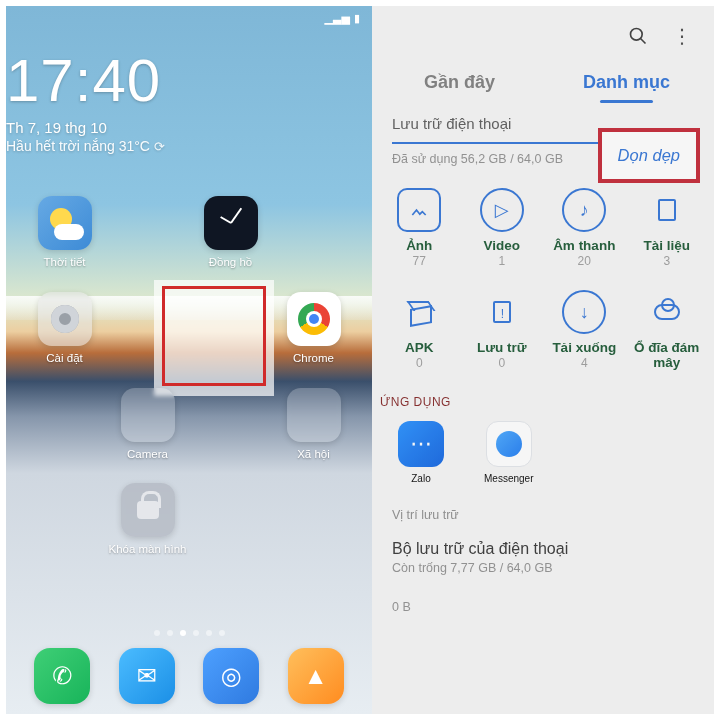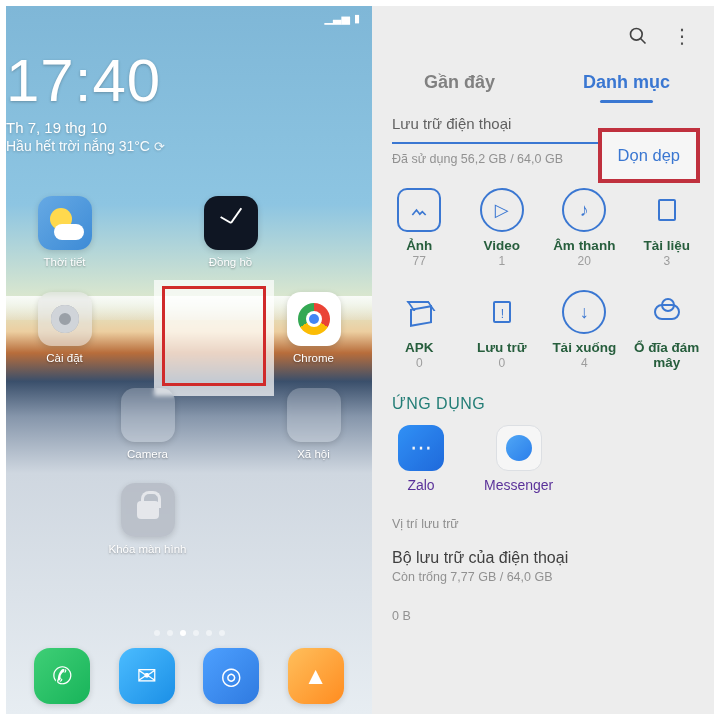--- a/index.html
+++ b/index.html
@@ -181,21 +181,21 @@
   }
   .storage-used{
     font-size:12.5px; color:#8d8d8d;
     padding: 8px 20px 16px;
   }
   .cleanup-box{
     position:absolute; top:122px; right:14px;
     padding: 14px 16px;
     background:#fff;
     border:4px solid #c21f2e;
-    color:#2a6fd6; font-size:16.5px; font-weight:500;
+    color:#2a6fd6; font-size:16.5px; font-weight:500;font-style:italic;
   }
   .cats{
     display:grid; grid-template-columns:repeat(4,1fr);
     padding: 6px 6px 18px;
     row-gap: 22px;
     text-align:center;
   }
   .cat .ic{
     width:44px;height:44px;border:2px solid #2a6fd6;border-radius:10px;
     margin:0 auto 6px;
@@ -205,27 +205,27 @@
   .cat .ic.round{ border-radius:50%; }
   .cat .lbl{ font-size:13.5px; color:#14532d; font-weight:600;}
   .cat .cnt{ font-size:12px; color:#9a9a9a; margin-top:1px;}
   .cloud-path{ width:26px;height:16px;border:2px solid #2a6fd6;border-radius:10px;position:relative;}
   .cloud-path::before{content:"";position:absolute;left:5px;top:-8px;width:10px;height:10px;border:2px solid #2a6fd6;border-radius:50%;}
   .cube{width:22px;height:22px;position:relative;}
   .cube::before{content:"";position:absolute;left:2px;top:6px;width:18px;height:14px;border:2px solid #2a6fd6;transform:skewY(-10deg);}
   .cube::after{content:"";position:absolute;left:2px;top:0;width:18px;height:8px;border:2px solid #2a6fd6;border-bottom:none;transform:skewX(35deg);}
   .doc{ width:18px;height:22px;border:2px solid #2a6fd6;border-radius:2px;}
 
-  .apps-hdr{ font-size:16px; letter-spacing:.5px; color:#0f766e; padding: 6px 20px 12px;}
+  .apps-hdr{ font-size:12px; letter-spacing:.5px; color:#7f1d1d; padding: 6px 8px 12px;}
   .apps-row{ display:flex; gap:40px; padding: 0 26px 22px; text-align:center;}
   .app-chip .aicon{ width:46px;height:46px;border-radius:12px;margin:0 auto 6px;display:flex;align-items:center;justify-content:center;}
   .zalo{ background:linear-gradient(135deg,#1f8cff,#0a5fe0); color:#fff; font-size:22px;}
   .mess{ background:#fff; border:1px solid #e2e5ea;}
   .mess-inner{width:26px;height:26px;border-radius:50%;background:linear-gradient(135deg,#42a5ff,#1877f2);} 
-  .app-chip .albl{ font-size:14px; color:#4c1d95;}
+  .app-chip .albl{ font-size:10px; color:#000000;}
 
   .list-hdr{ font-size:12.5px; color:#8a8a8a; padding: 2px 20px 10px;}
   .list-item{
     padding: 8px 20px 14px;
   }
   .li-title{ font-size:16px; color:#2f2f2f;}
   .li-sub{ font-size:12.5px; color:#8d8d8d; margin-top:3px;}
 
   
   svg{display:block;}

